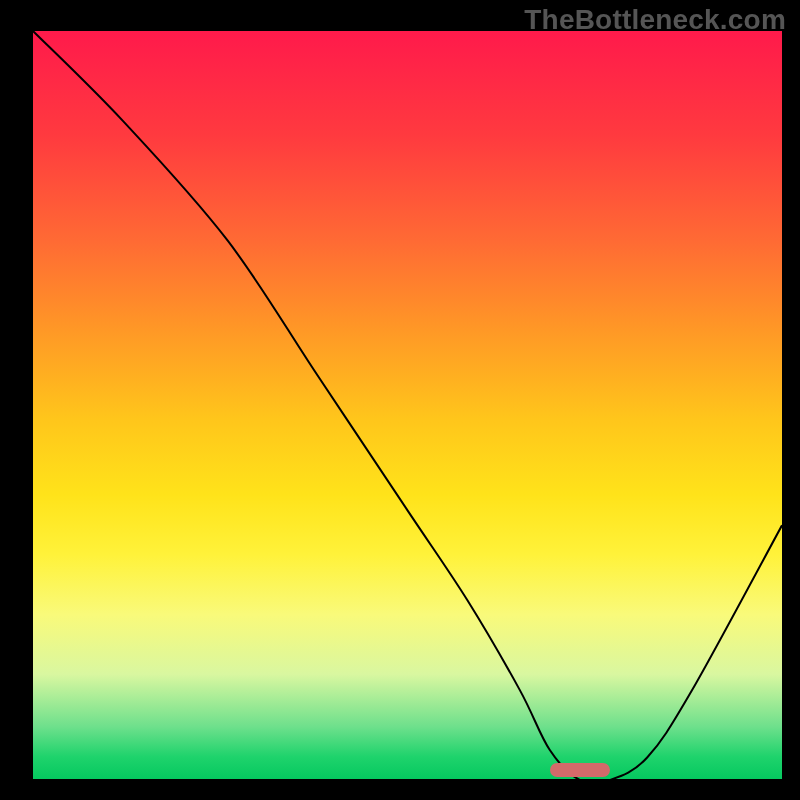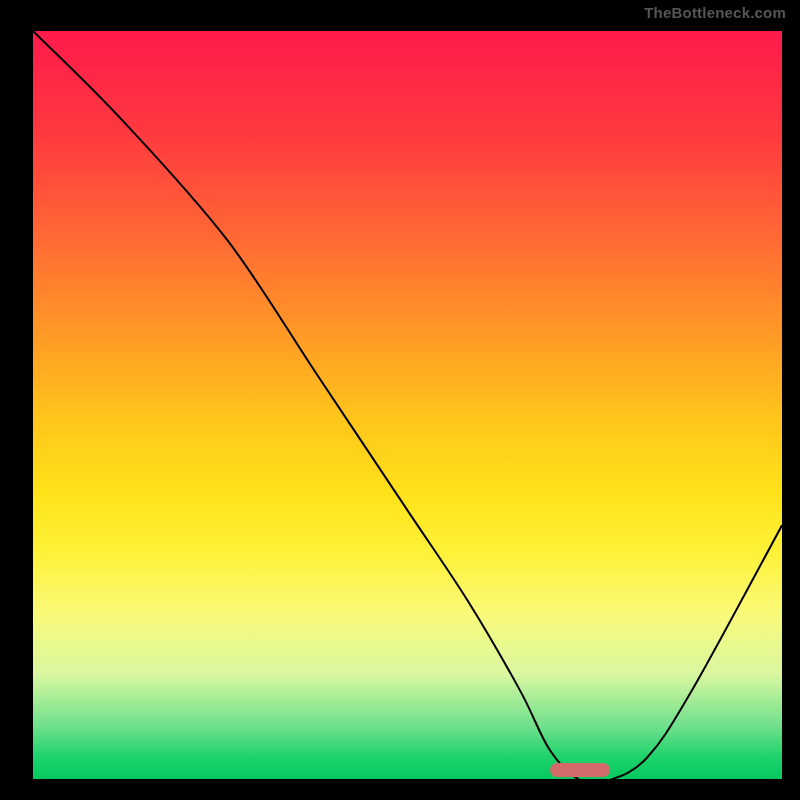--- a/index.html
+++ b/index.html
@@ -1,18 +1,18 @@
 <!DOCTYPE html>
 <html><head>
 <meta charset="utf-8">
 <style>
   * { margin: 0; padding: 0; box-sizing: border-box; }
   body { width: 800px; height: 800px; background: #000; position: relative; font-family: Arial, sans-serif; }
   .wrap { position: absolute; inset: 0; }
-  .branding { position: absolute; top: 4px; right: 14px; color: #555; font-size: 15px; font-weight: 600; letter-spacing: 0.2px; }
+  .branding { position: absolute; top: 4px; right: 14px; color: #555; font-size: 28px; font-weight: 600; letter-spacing: 0.2px; }
   .plot-area {
     position: absolute;
     left: 33px; top: 31px; width: 749px; height: 748px;
     background: linear-gradient(to bottom,
       #ff1a4b 0%,
       #ff3a3f 14%,
       #ff6a34 28%,
       #ff9826 40%,
       #ffc61b 52%,
       #ffe31a 62%,

